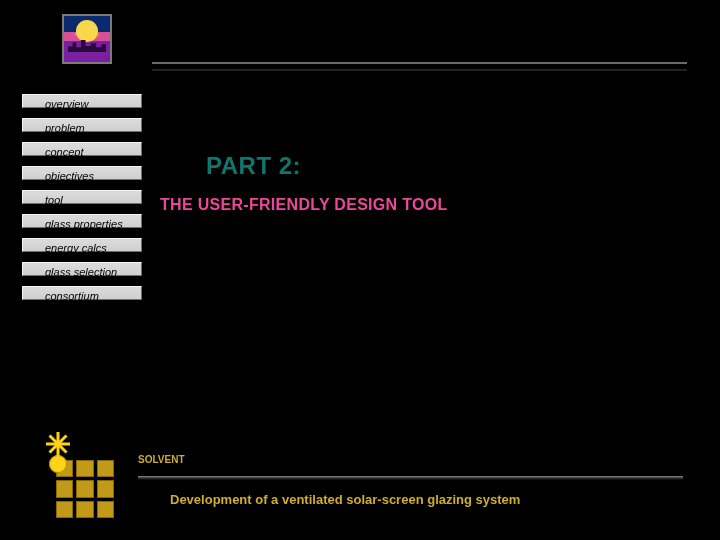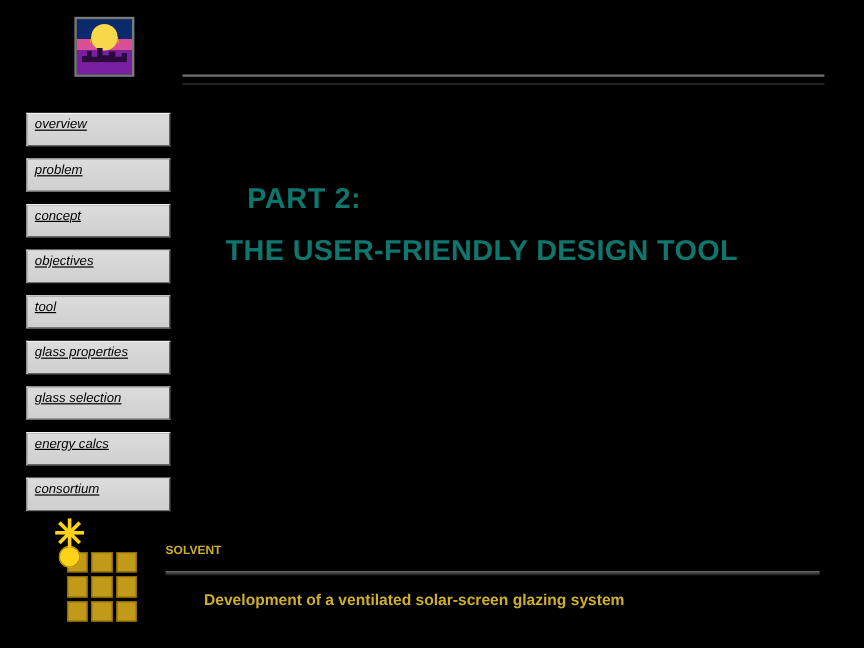--- a/index.html
+++ b/index.html
@@ -56,53 +56,53 @@
   }
 
   .nav {
     position: absolute;
     top: 94px;
     left: 22px;
     width: 120px;
   }
   .nav-item {
     display: block;
-    height: 28px;
+    height: 14px;
     line-height: 18px;
     margin-bottom: 10px;
     background: linear-gradient(#dcdcdc, #cfcfcf);
     border-top: 1px solid #f2f2f2;
     border-left: 1px solid #f2f2f2;
     border-right: 1px solid #6f6f6f;
     border-bottom: 1px solid #6f6f6f;
     font-size: 11px;
-    padding-left: 6px;
+    padding-left: 22px;
     color: #000;
     text-decoration: underline;
     font-style: italic;
     cursor: pointer;
     box-sizing: border-box;
     white-space: nowrap;
   }
 
   .title-line1 {
     position: absolute;
     top: 152px;
     left: 206px;
     color: #0f766e;
     font-size: 24px;
     font-weight: bold;
     letter-spacing: 0.5px;
   }
   .title-line2 {
     position: absolute;
     top: 196px;
-    left: 188px;
-    color: #0f766e;
-    font-size: 24px;
+    left: 160px;
+    color: #ec4899;
+    font-size: 16px;
     font-weight: bold;
     letter-spacing: 0.3px;
   }
 
   .footer-logo {
     position: absolute;
     left: 28px;
     top: 434px;
     width: 90px;
     height: 90px;
@@ -178,22 +178,22 @@
 </div>
 <div class="header-rule"></div>
 
 <nav class="nav">
   <a class="nav-item">overview</a>
   <a class="nav-item">problem</a>
   <a class="nav-item">concept</a>
   <a class="nav-item">objectives</a>
   <a class="nav-item">tool</a>
   <a class="nav-item">glass properties</a>
+  <a class="nav-item">energy calcs</a>
   <a class="nav-item">glass selection</a>
-  <a class="nav-item">energy calcs</a>
   <a class="nav-item">consortium</a>
 </nav>
 
 <div class="title-line1">PART 2:</div>
 <div class="title-line2">THE USER-FRIENDLY DESIGN TOOL</div>
 
 <div class="footer-logo">
   <div class="grid">
     <div></div>
       <div></div>

